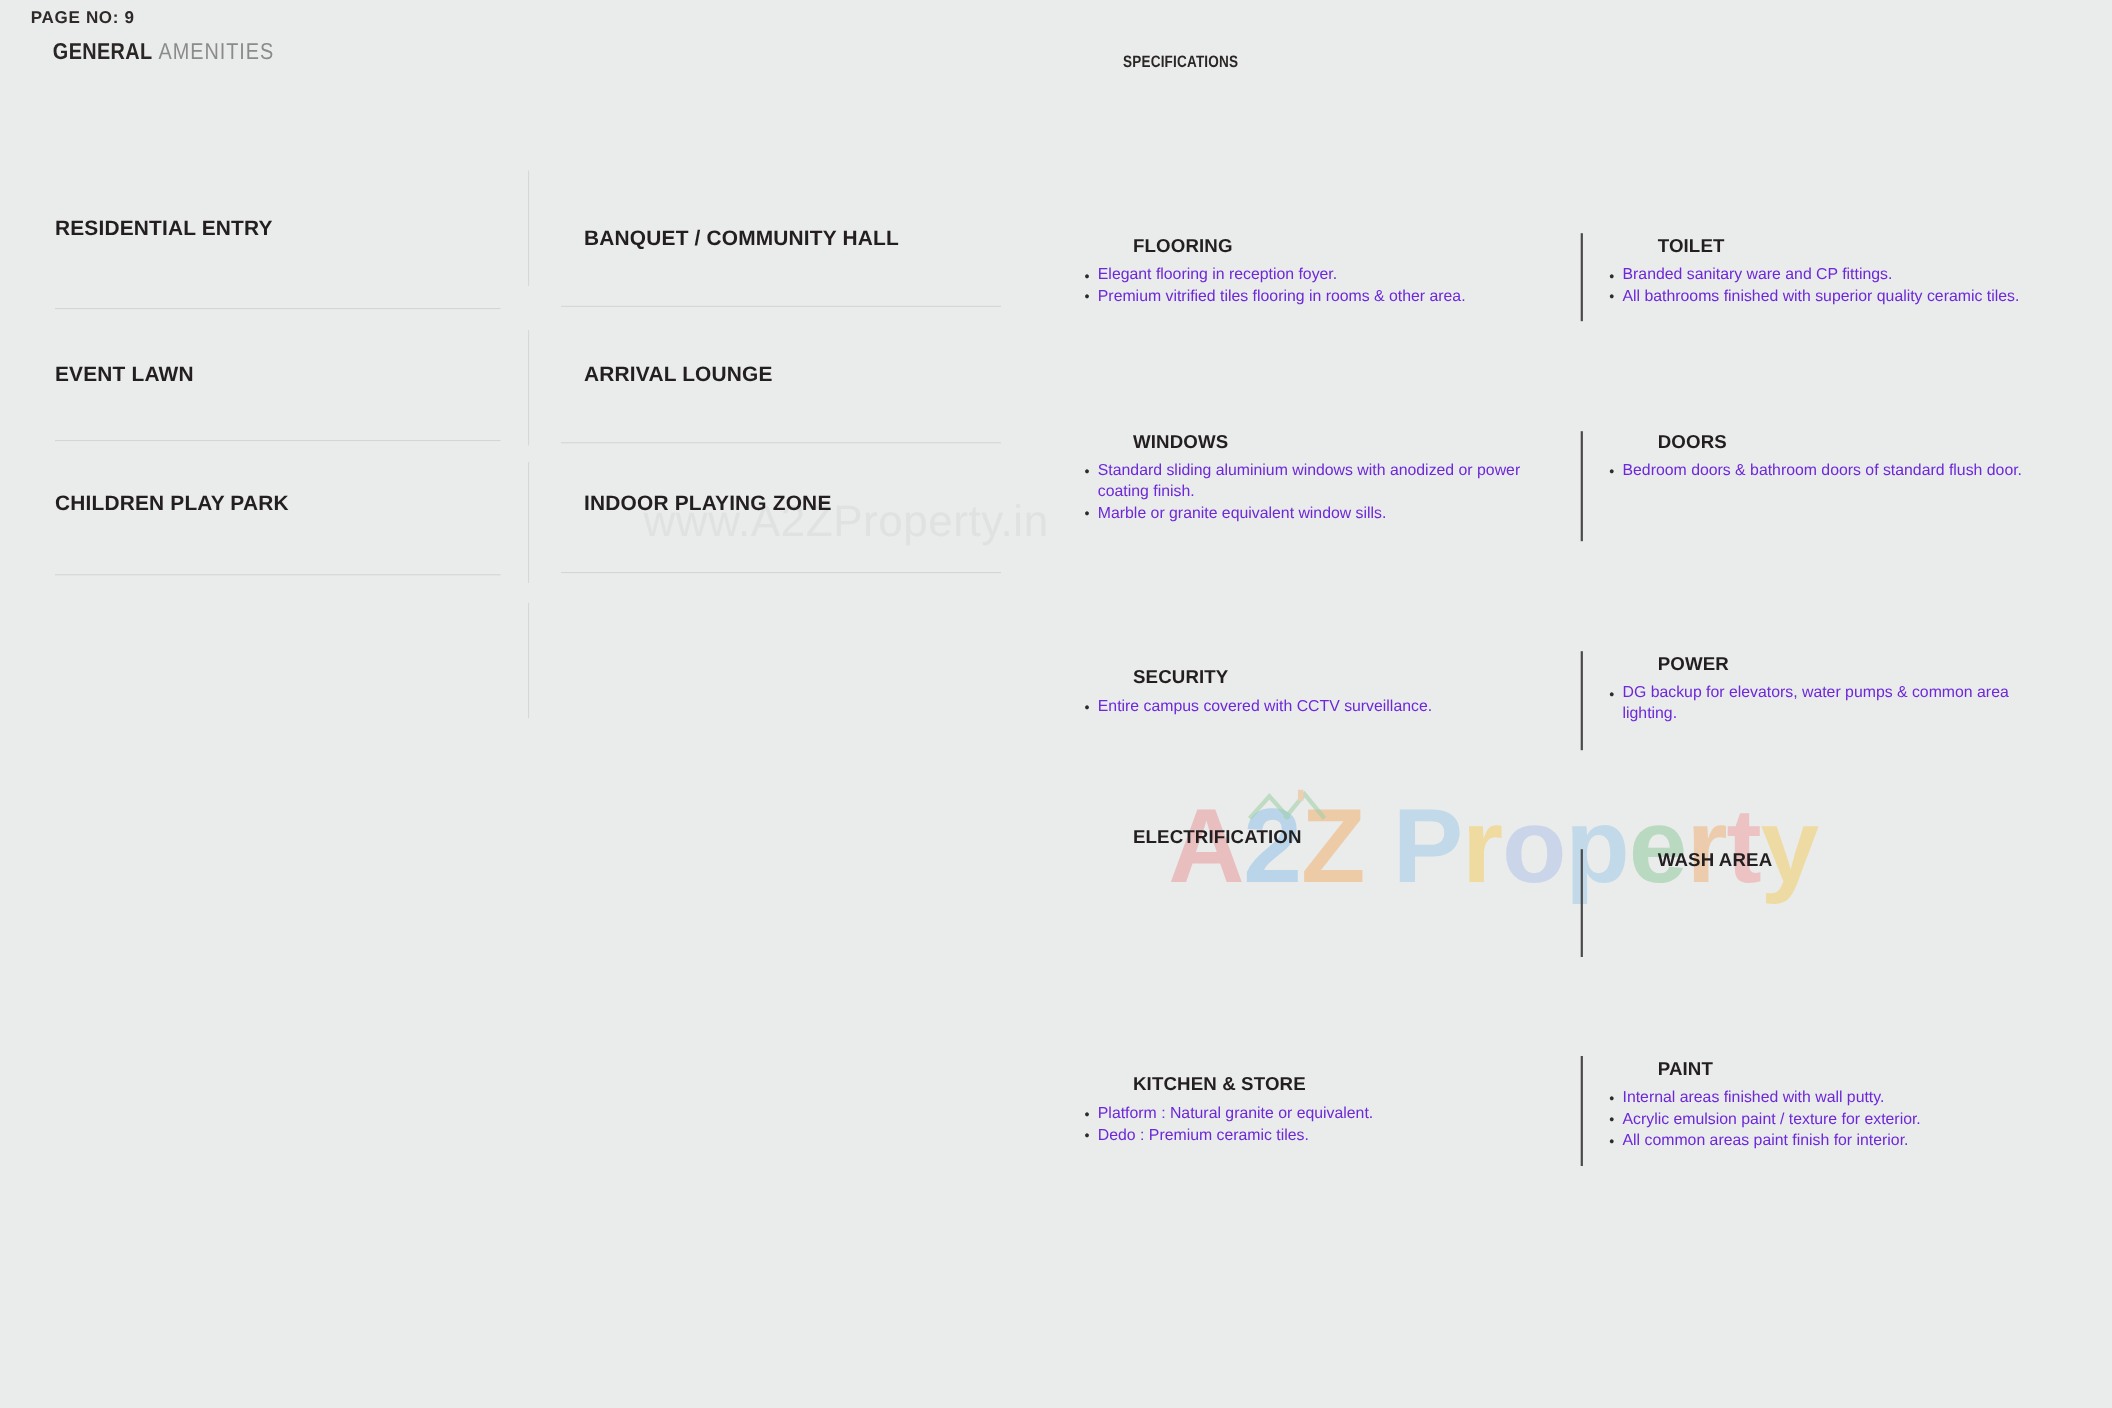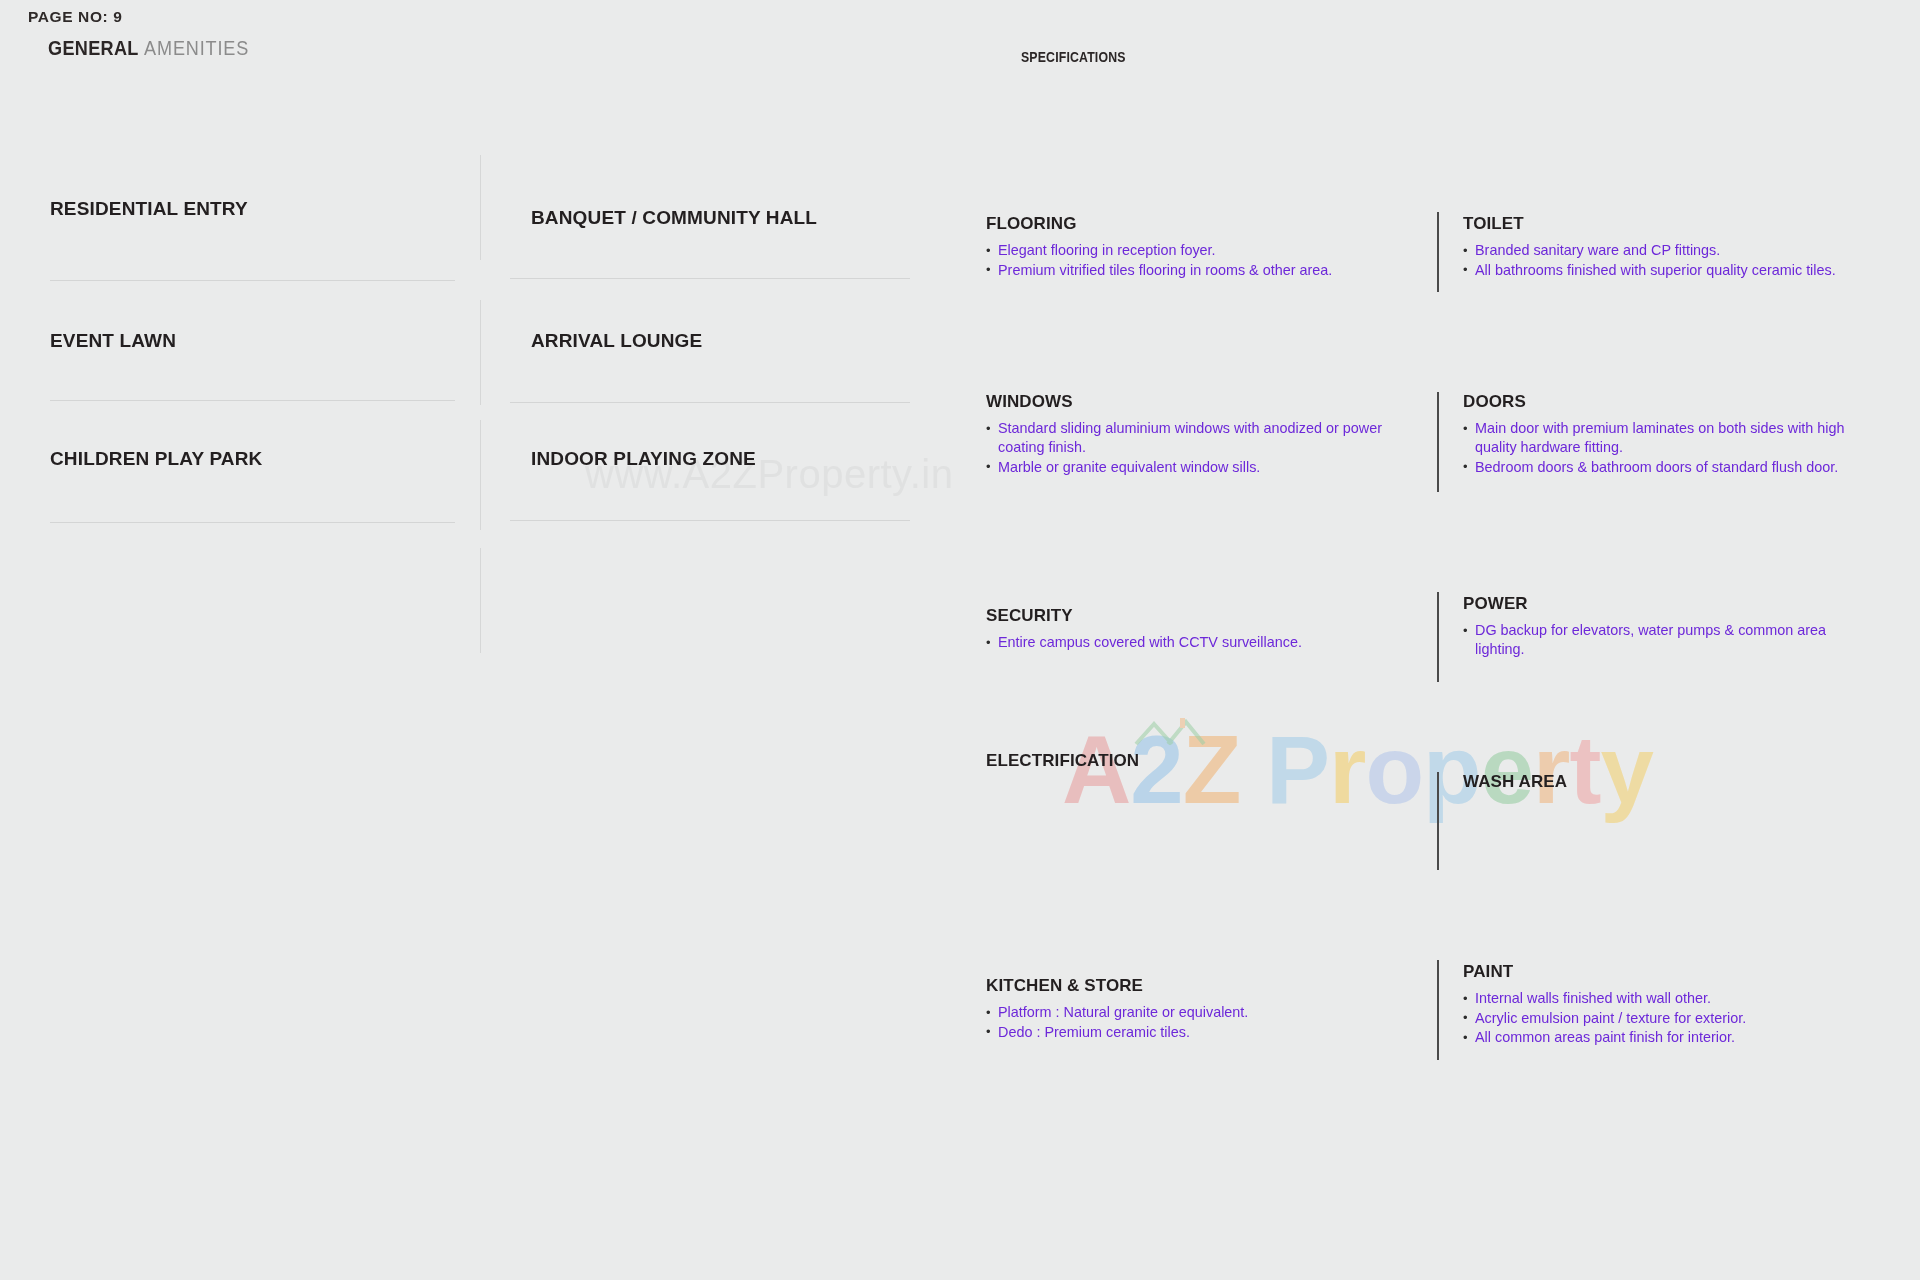--- a/index.html
+++ b/index.html
@@ -125,20 +125,21 @@
 
   
   .spec-block { position: absolute; }
   .spec-title {
     font-size: 17px;
     font-weight: bold;
     letter-spacing: 0.1px;
     color: #231f20;
     margin-bottom: 7px;
     white-space: nowrap;
+    margin-left: 44px;
   }
   .spec-list { list-style: none; }
   .spec-list li {
     font-size: 14.4px;
     line-height: 19px;
     color: #6d28d9;
     padding-left: 12px;
     position: relative;
     margin-bottom: 0.5px;
   }
@@ -259,39 +260,38 @@
       <div class="spec-title">TOILET</div>
       <ul class="spec-list">
         <li>Branded sanitary ware and CP fittings.</li>
         <li>All bathrooms finished with superior quality ceramic tiles.</li>
       </ul>
     </div>
 
     <div class="spec-block" style="left:1463px; top:392px; width:412px;">
       <div class="spec-title">DOORS</div>
       <ul class="spec-list">
-        <li>Main door with premium laminates on both sides with high quality hardware fitting.</li>
         <li>Bedroom doors &amp; bathroom doors of standard flush door.</li>
       </ul>
     </div>
 
     <div class="spec-block" style="left:1463px; top:594px; width:390px;">
       <div class="spec-title">POWER</div>
       <ul class="spec-list">
         <li>DG backup for elevators, water pumps &amp; common area lighting.</li>
       </ul>
     </div>
 
     <div class="spec-block" style="left:1463px; top:772px; width:400px;">
       <div class="spec-title">WASH AREA</div>
     </div>
 
     <div class="spec-block" style="left:1463px; top:962px; width:412px;">
       <div class="spec-title">PAINT</div>
       <ul class="spec-list">
-        <li>Internal walls finished with wall other.</li>
+        <li>Internal areas finished with wall putty.</li>
         <li>Acrylic emulsion paint / texture for exterior.</li>
         <li>All common areas paint finish for interior.</li>
       </ul>
     </div>
 
   </div>
 </div>
 
 </body></html>

